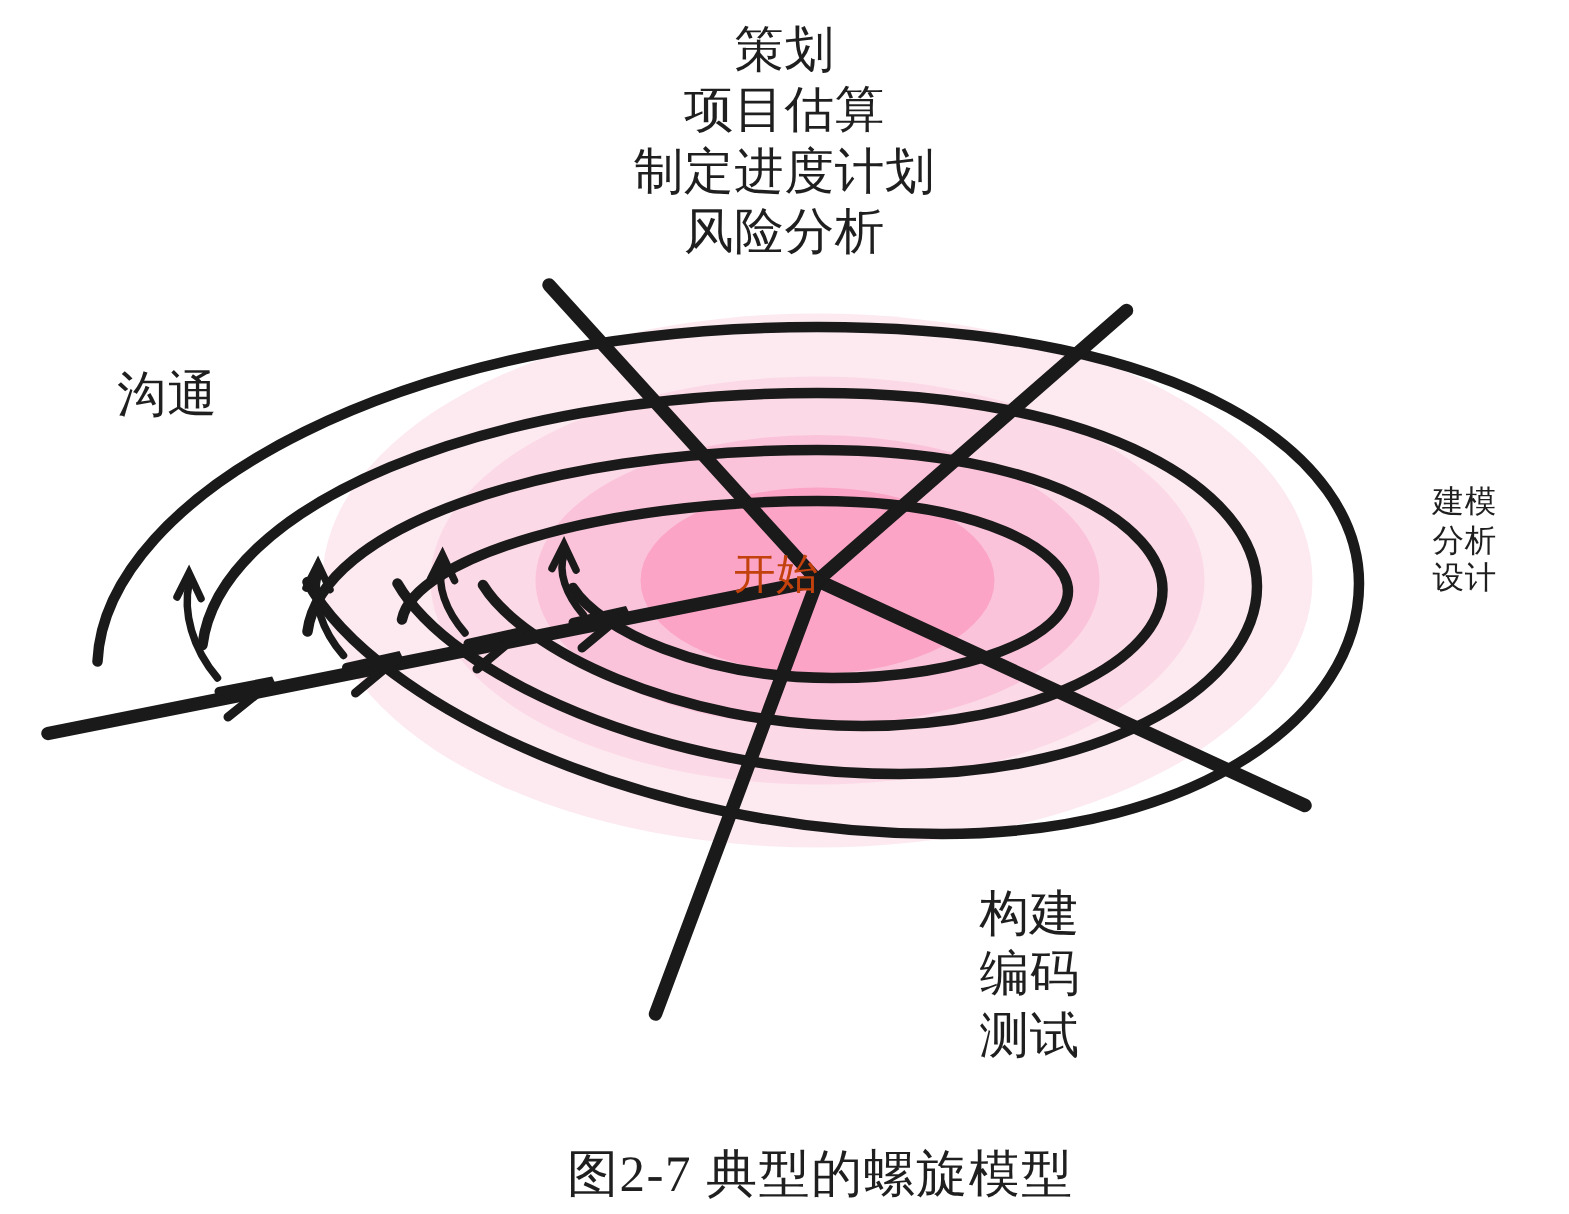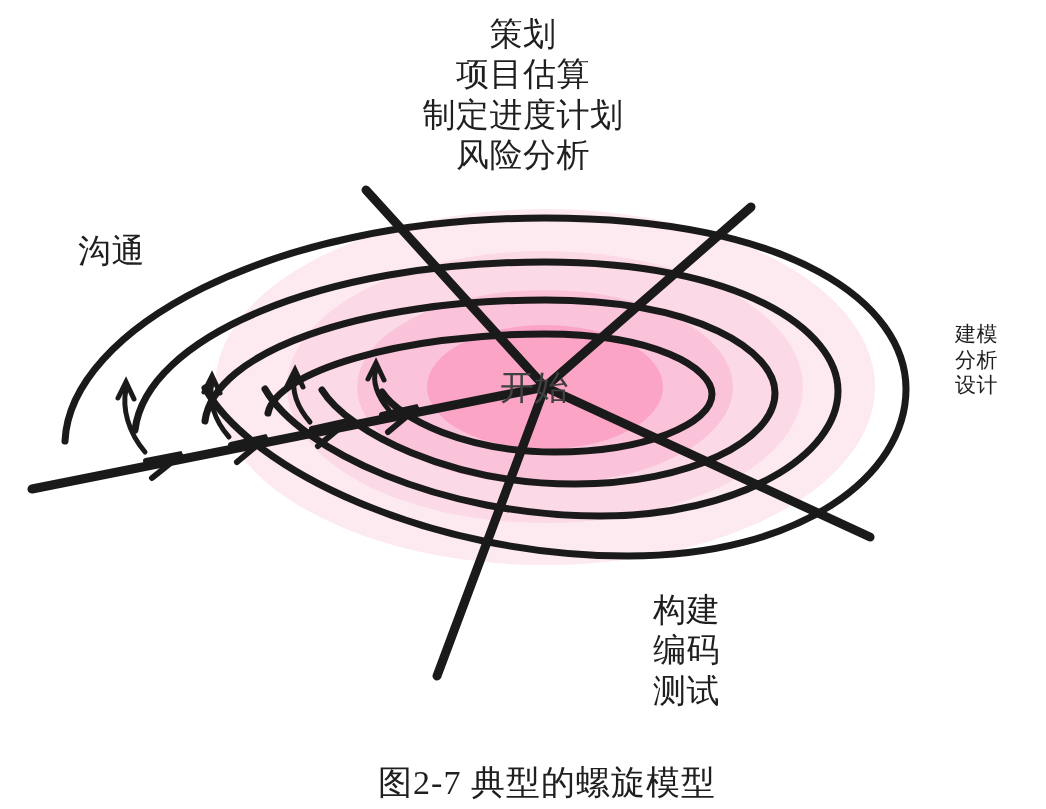--- a/index.html
+++ b/index.html
@@ -37,21 +37,21 @@
   }
   .lbl-top {
     left: 0;
     top: 14px;
     width: 1046px;
     text-align: center;
     font-size: 33px;
   }
   .lbl-left {
     left: 78px;
-    top: 231px;
+    top: 244px;
     font-size: 33px;
   }
   .lbl-right {
     left: 955px;
     top: 322px;
     font-size: 21px;
     text-align: center;
   }
   .lbl-bottomleft {
     left: 122px;
@@ -59,24 +59,24 @@
     font-size: 33px;
     text-align: center;
   }
   .lbl-bottomright {
     left: 653px;
     top: 590px;
     font-size: 33px;
     text-align: center;
   }
   .lbl-center {
-    left: 500px;
+    left: 489px;
     top: 367px;
-    font-size: 34px;
-    color: #404040;
+    font-size: 28px;
+    color: #c2410c;
   }
   .caption {
     position: absolute;
     left: 0;
     top: 760px;
     width: 1046px;
     text-align: center;
     font-size: 34px;
     letter-spacing: 1px;
     font-family: "Liberation Serif", "DejaVu Serif", serif;

